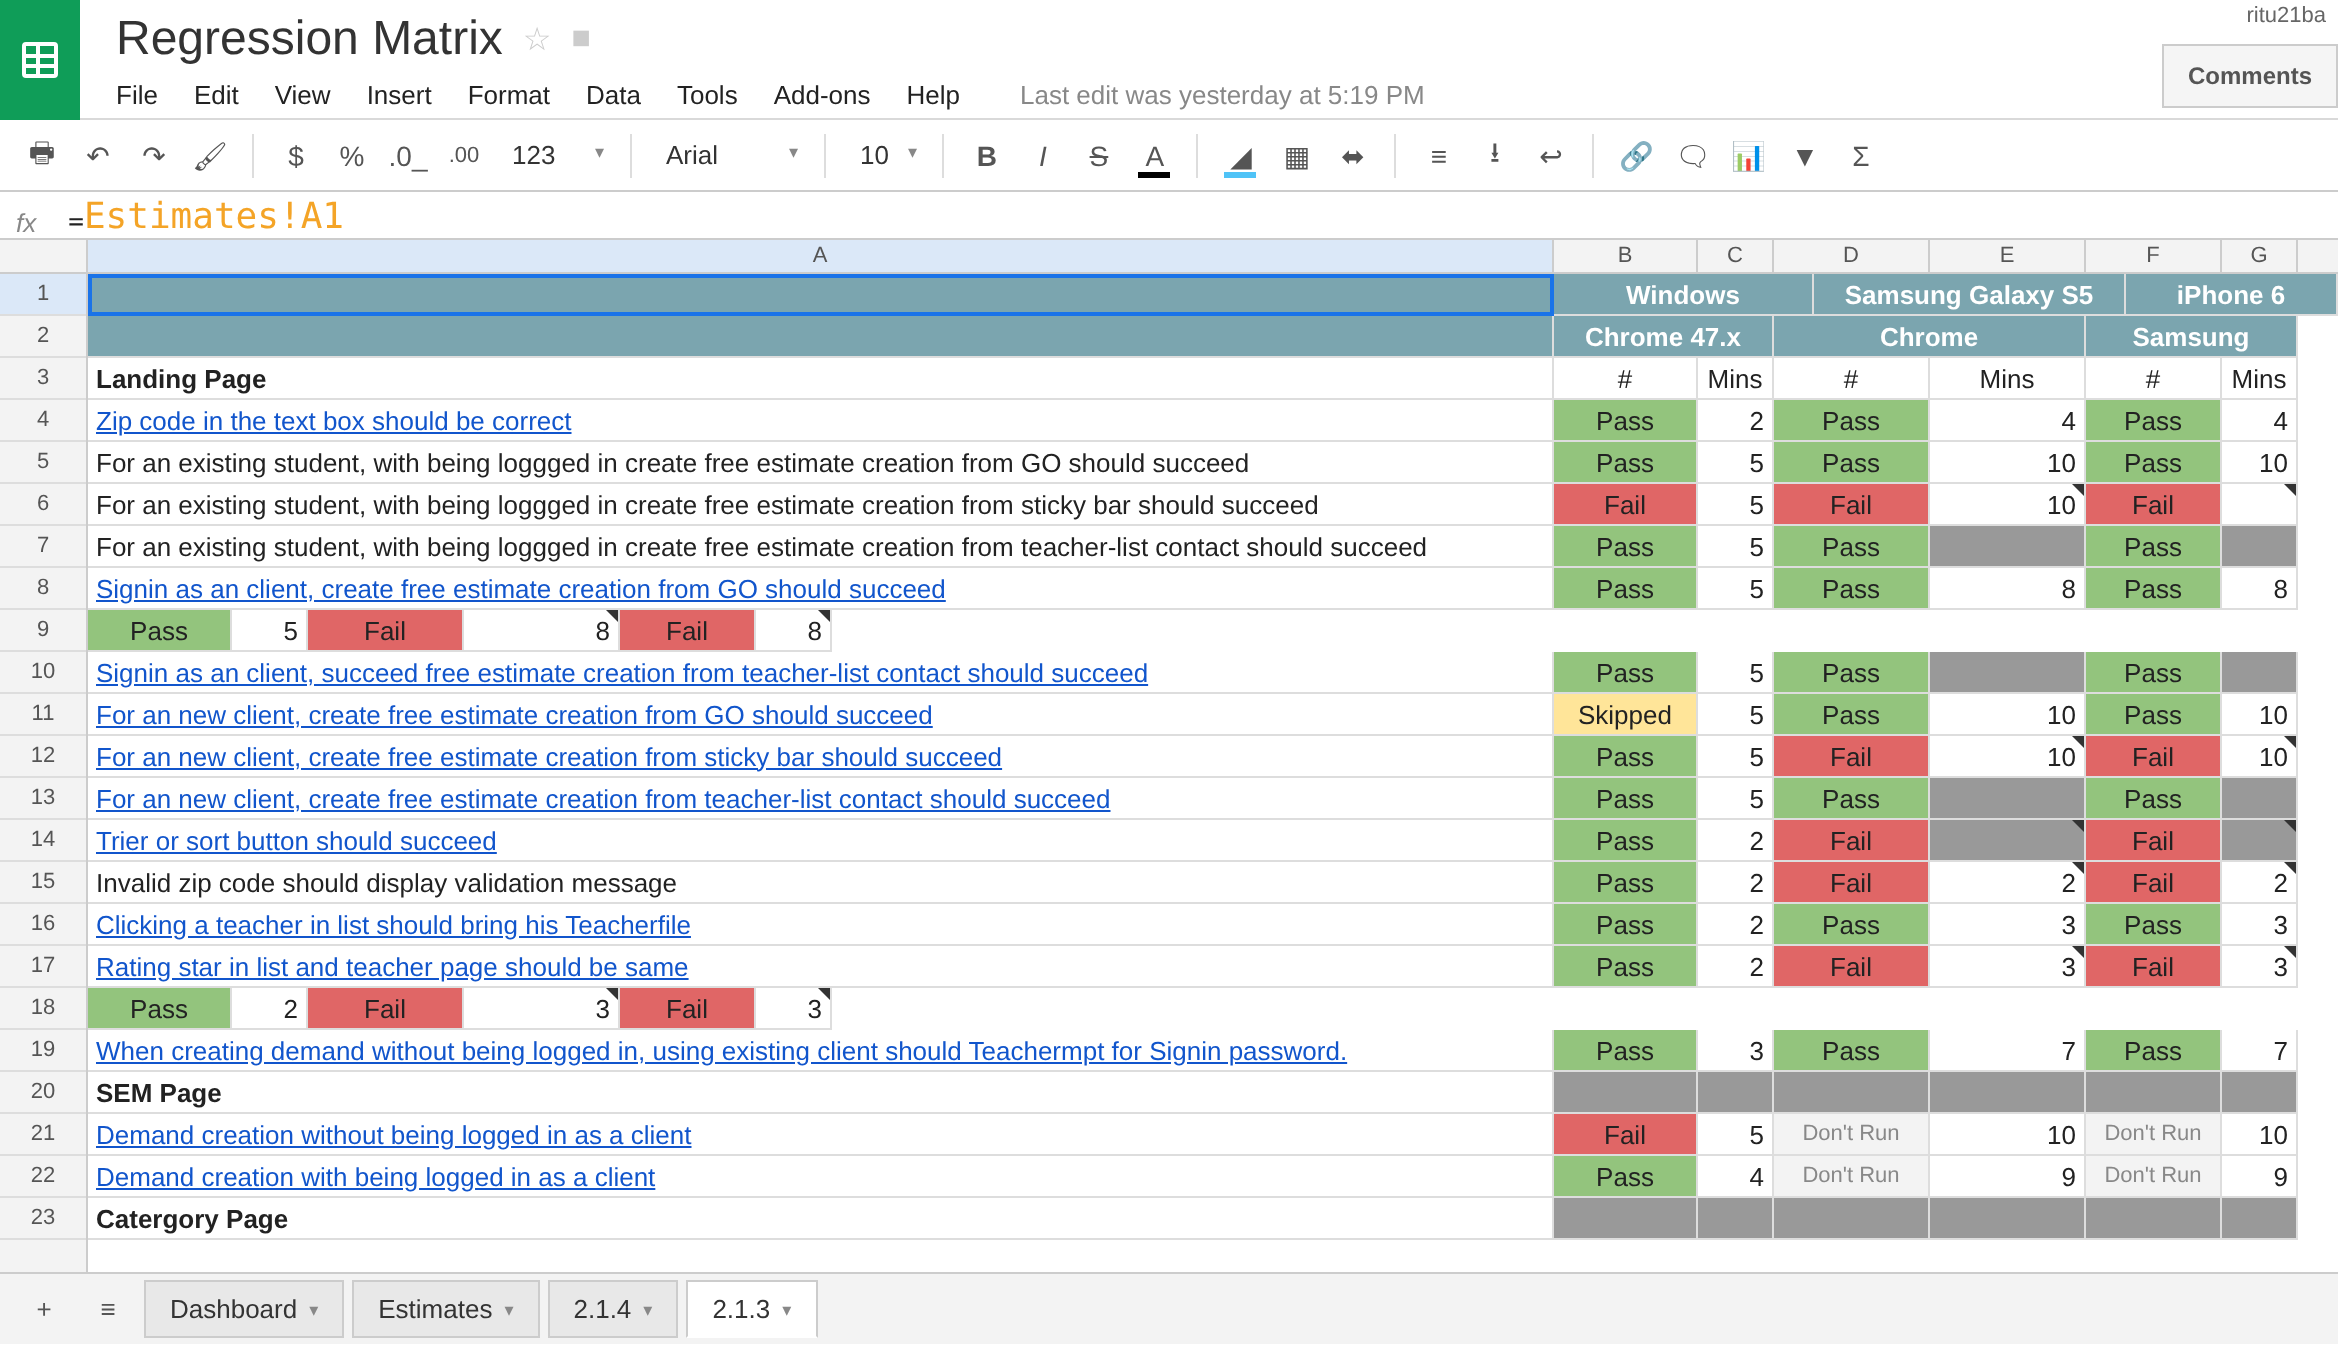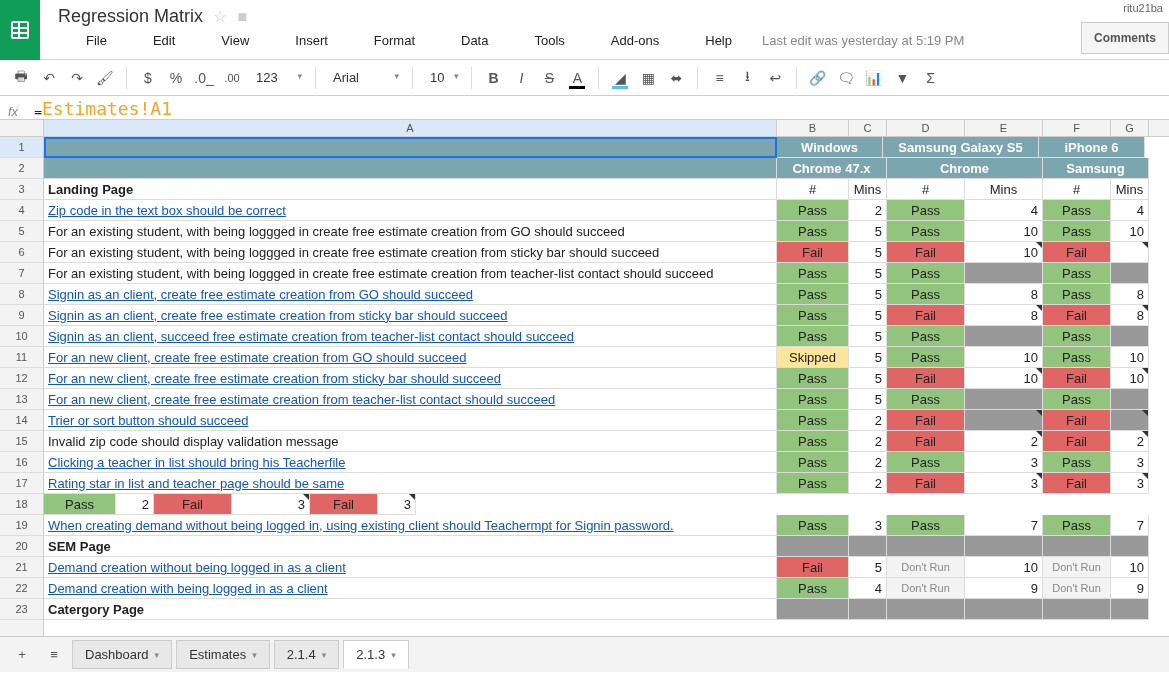--- a/index.html
+++ b/index.html
@@ -4,24 +4,24 @@
 <style>
 * { box-sizing: border-box; margin: 0; padding: 0; }
 body { font-family: Arial, sans-serif; font-size: 13px; color: #222; background: #fff; overflow: hidden; }
 
 
 .header { display: flex; align-items: flex-start; height: 60px; border-bottom: 1px solid #d9d9d9; position: relative; }
 .logo-box { width: 40px; height: 60px; background: #0f9d58; display: flex; align-items: center; justify-content: center; }
 .logo-box svg { width: 24px; height: 24px; }
 .title-area { flex: 1; padding: 6px 10px 0 18px; }
 .title-row { display: flex; align-items: center; gap: 10px; }
-.doc-title { font-size: 18px; color: #333; }
+.doc-title { font-size: 24px; color: #333; }
 .star-icon, .folder-icon { color: #ccc; font-size: 16px; }
 .menu-row { display: flex; align-items: center; gap: 18px; margin-top: 6px; font-size: 13px; color: #222; }
-.menu-item { cursor: pointer; margin-left: 28px; }
+.menu-item { cursor: pointer; }
 .last-edit { color: #888; margin-left: 12px; }
 .user-badge { position: absolute; top: 2px; right: 6px; font-size: 11px; color: #666; }
 .comments-btn { position: absolute; top: 22px; right: 0; border: 1px solid #ccc; background: #f5f5f5; padding: 8px 12px; font-size: 12px; font-weight: bold; color: #555; }
 
 
 .toolbar { height: 36px; border-bottom: 1px solid #ccc; display: flex; align-items: center; padding: 0 8px; gap: 2px; background: #fff; }
 .tb-btn { width: 26px; height: 26px; display: flex; align-items: center; justify-content: center; color: #555; font-size: 14px; cursor: pointer; }
 .tb-sep { width: 1px; height: 22px; background: #ddd; margin: 0 6px; }
 .tb-select { border: 1px solid transparent; padding: 3px 18px 3px 8px; font-size: 13px; color: #333; position: relative; min-width: 60px; }
 .tb-select::after { content: "▾"; position: absolute; right: 4px; top: 4px; font-size: 9px; color: #888; }
@@ -192,21 +192,21 @@
         <div class="col-hdr" style="width: 72px;">B</div>
         <div class="col-hdr" style="width: 38px;">C</div>
         <div class="col-hdr" style="width: 78px;">D</div>
         <div class="col-hdr" style="width: 78px;">E</div>
         <div class="col-hdr" style="width: 68px;">F</div>
         <div class="col-hdr" style="width: 38px;">G</div>
       </div>
     <div class="rows" id="rows">
         <div class="row">
           <div class="cell teal-sel" style="width: 733px;"></div>
-          <div class="cell teal" style="width: 106px;">Windows</div>
+          <div class="cell teal" style="width: 130px;">Windows</div>
           <div class="cell teal" style="width: 156px;">Samsung Galaxy S5</div>
           <div class="cell teal" style="width: 106px;">iPhone 6</div>
         </div>
         <div class="row">
           <div class="cell teal" style="width: 733px;"></div>
           <div class="cell teal" style="width: 110px;">Chrome 47.x</div>
           <div class="cell teal" style="width: 156px;">Chrome</div>
           <div class="cell teal" style="width: 106px;">Samsung</div>
         </div>
         <div class="row">
@@ -257,21 +257,20 @@
         <div class="row">
           <div class="cell link" style="width: 733px;">Signin as an client, create free estimate creation from GO should succeed</div>
           <div class="cell pass" style="width: 72px;">Pass</div>
           <div class="cell right" style="width: 38px;">5</div>
           <div class="cell pass" style="width: 78px;">Pass</div>
           <div class="cell right" style="width: 78px;">8</div>
           <div class="cell pass" style="width: 68px;">Pass</div>
           <div class="cell right" style="width: 38px;">8</div>
         </div>
         <div class="row">
-          <div class="cell link" style="width: 733px;">Signin as an client, create free estimate creation from sticky bar should succeed</div>
           <div class="cell pass" style="width: 72px;">Pass</div>
           <div class="cell right" style="width: 38px;">5</div>
           <div class="cell fail" style="width: 78px;">Fail</div>
           <div class="cell right corner-mark" style="width: 78px;">8</div>
           <div class="cell fail" style="width: 68px;">Fail</div>
           <div class="cell right corner-mark" style="width: 38px;">8</div>
         </div>
         <div class="row">
           <div class="cell link" style="width: 733px;">Signin as an client, succeed free estimate creation from teacher-list contact should succeed</div>
           <div class="cell pass" style="width: 72px;">Pass</div>

